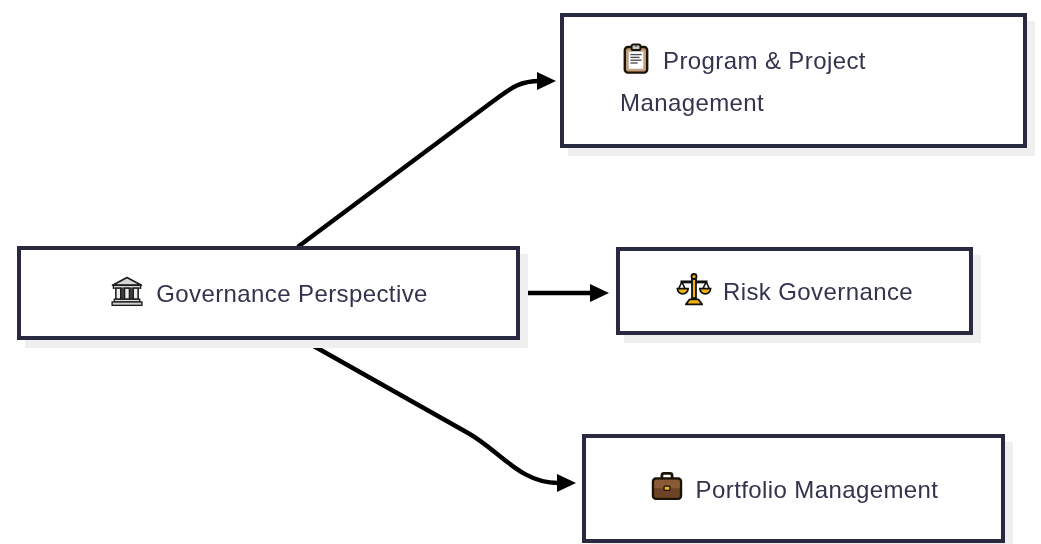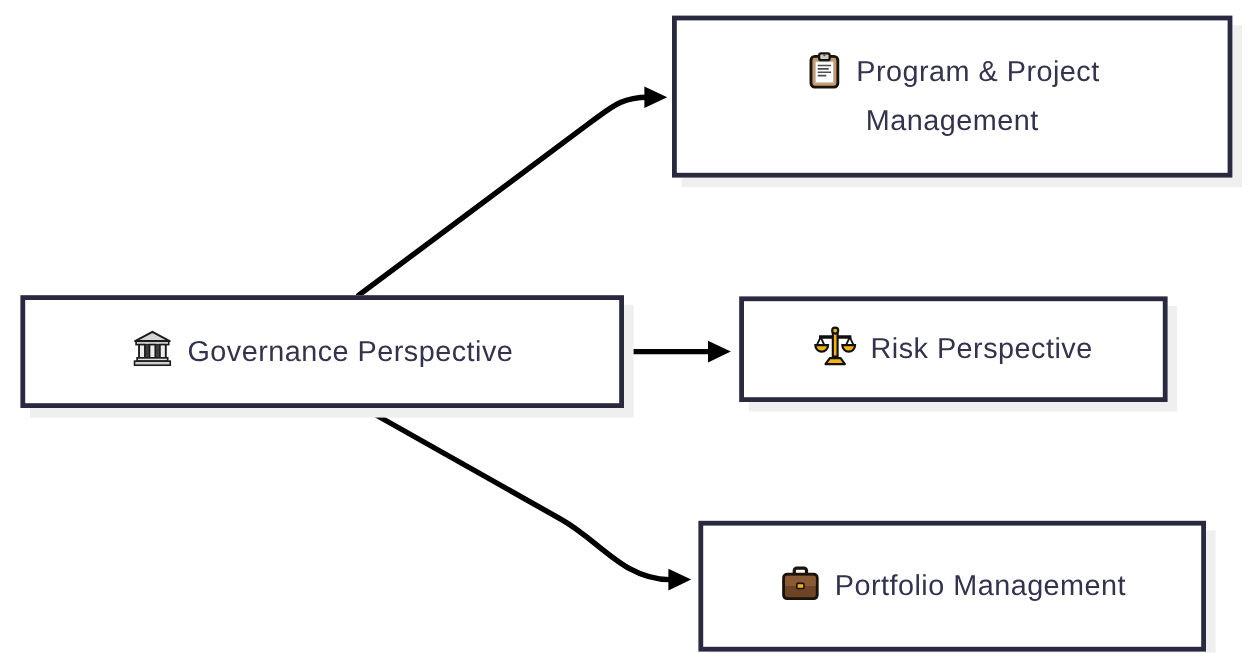--- a/index.html
+++ b/index.html
@@ -26,21 +26,21 @@
     box-shadow:8px 8px 0 0 var(--shadow);
     display:flex;
     align-items:center;
     justify-content:center;
     color:var(--text);
     font-size:24px;
     letter-spacing:0.4px;
     z-index:2;
   }
   .node .content{
-    text-align:center;
+    text-align:left;
     line-height:40px;
   }
   .node .icon{
     display:inline-block;
     vertical-align:middle;
     margin-right:11px;
     position:relative;
     top:-2px;
   }
   .node .label{
@@ -113,21 +113,21 @@
     <div class="content">
       <svg class="icon" width="36" height="38" viewBox="0 0 40 40">
         <line x1="5" y1="11" x2="35" y2="11" stroke="#111111" stroke-width="3.2"></line>
         <rect x="17.8" y="7" width="4.4" height="22" fill="#f6b40e" stroke="#111111" stroke-width="2"></rect>
         <circle cx="20" cy="5" r="2.8" fill="#f6b40e" stroke="#111111" stroke-width="2"></circle>
         <path d="M6.5 11 L3 18.5 M6.5 11 L10 18.5" stroke="#111111" stroke-width="1.7" fill="none"></path>
         <path d="M1.6 18.5 A 5.9 5.9 0 0 0 13.4 18.5 Z" fill="#f6b40e" stroke="#111111" stroke-width="2"></path>
         <path d="M33.5 11 L30 18.5 M33.5 11 L37 18.5" stroke="#111111" stroke-width="1.7" fill="none"></path>
         <path d="M26.6 18.5 A 5.9 5.9 0 0 0 38.4 18.5 Z" fill="#f6b40e" stroke="#111111" stroke-width="2"></path>
         <path d="M11 36 L29 36 L25 30.5 L15 30.5 Z" fill="#f6b40e" stroke="#111111" stroke-width="2" stroke-linejoin="round"></path>
-      </svg><span class="label">Risk Perspective</span>
+      </svg><span class="label">Risk Governance</span>
     </div>
   </div>
 
   <div class="node" id="node-portfolio">
     <div class="content">
       <svg class="icon" width="36" height="34" viewBox="0 0 40 40">
         <rect x="14" y="4" width="12" height="9" rx="2.5" fill="none" stroke="#1a1308" stroke-width="3.2"></rect>
         <rect x="3.5" y="10" width="33" height="24" rx="3.5" fill="#6d4426" stroke="#1a1308" stroke-width="2.8"></rect>
         <path d="M4.9 21.5 h30.2 v-8 a2.1 2.1 0 0 0 -2.1 -2.1 H7 a2.1 2.1 0 0 0 -2.1 2.1 Z" fill="#8a5a34"></path>
         <rect x="16.5" y="19" width="7" height="5" rx="1" fill="#f2b41c" stroke="#1a1308" stroke-width="1.6"></rect>

